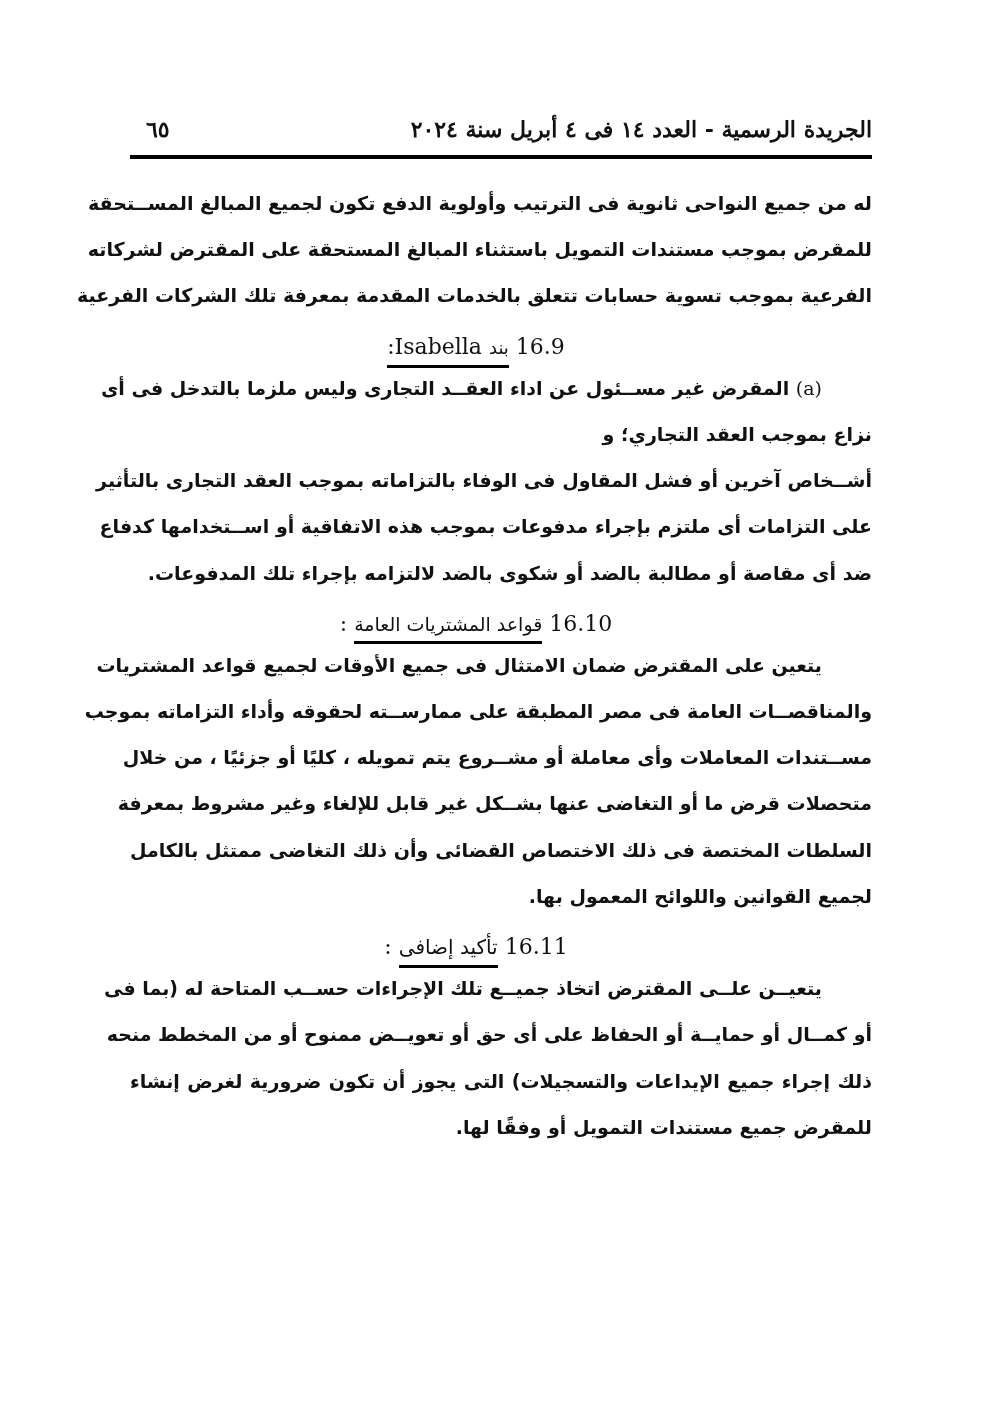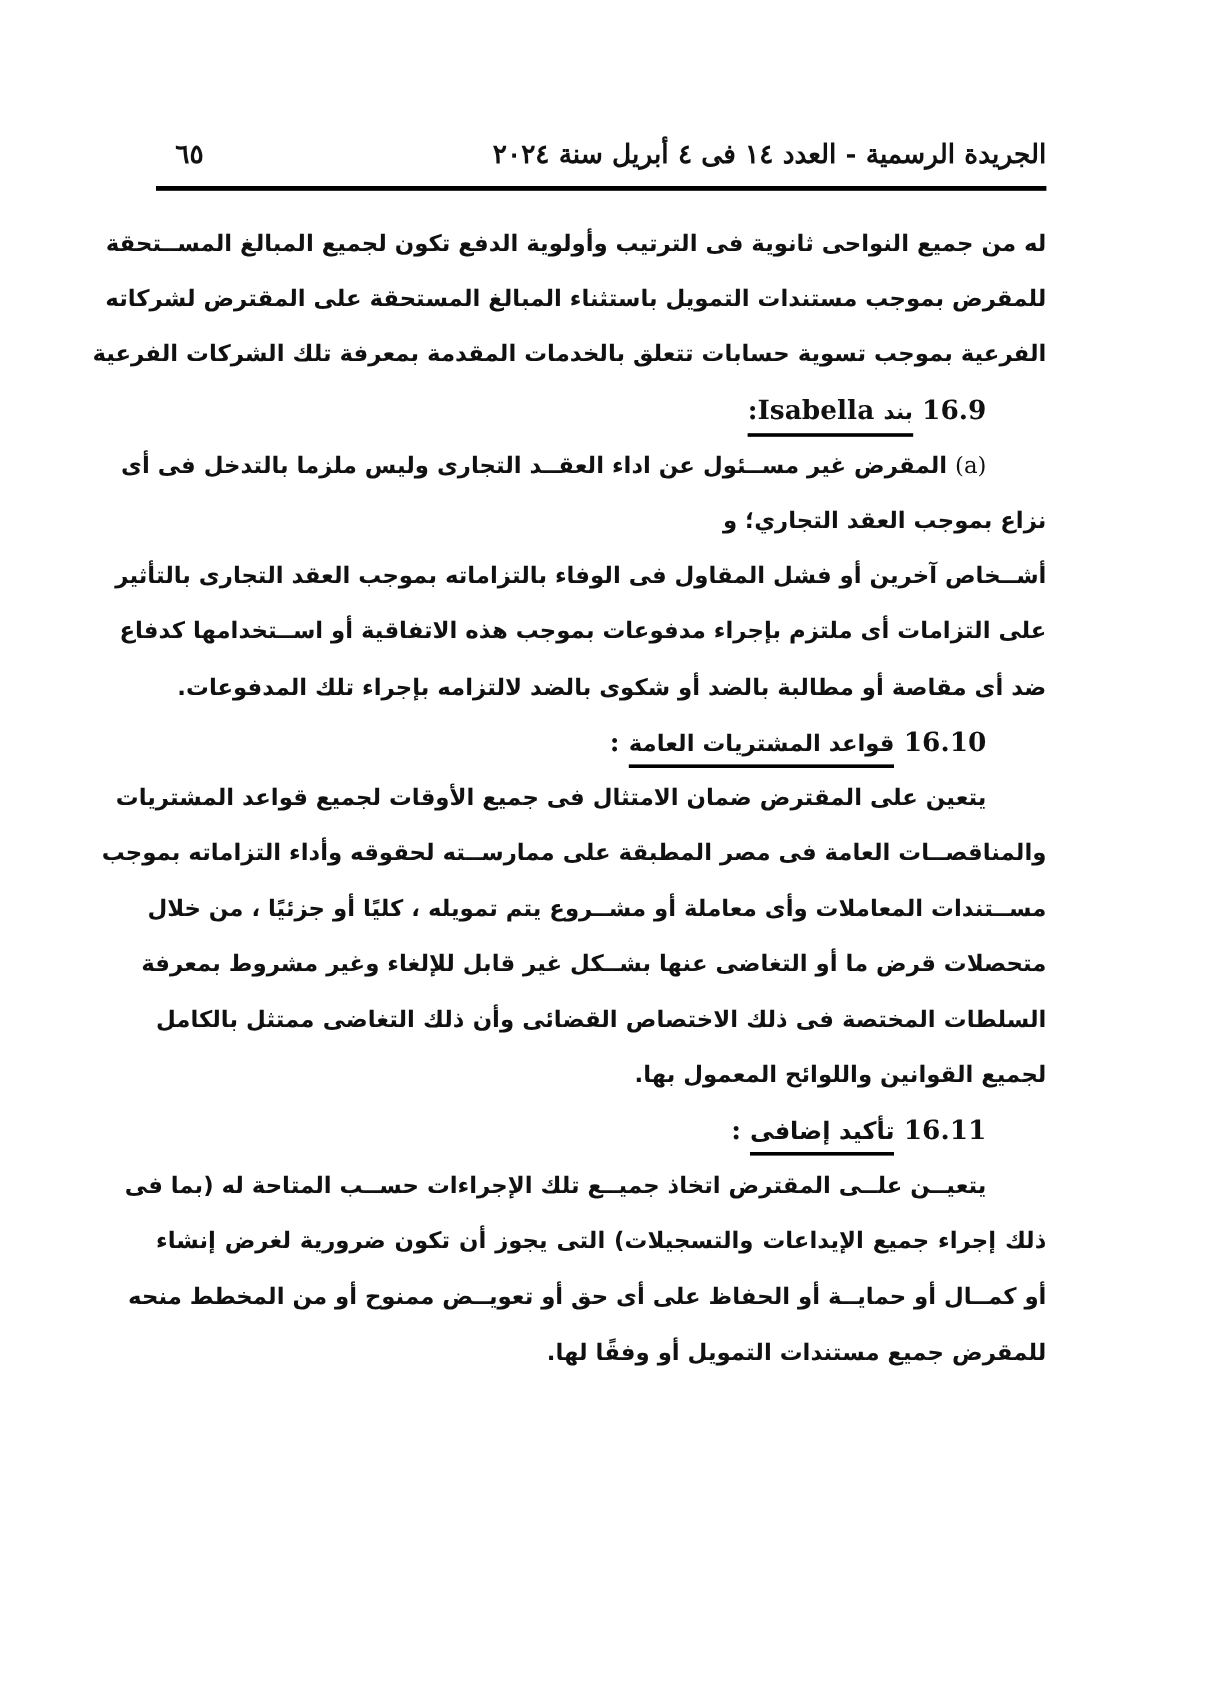--- a/index.html
+++ b/index.html
@@ -8,22 +8,22 @@
   .header { position:absolute; left:130px; top:112px; width:742px; height:36px; direction:rtl;
     font-family:"DejaVu Serif", serif; font-weight:bold; font-size:22px; }
   .header .title { position:absolute; right:0; top:4px; white-space:nowrap; }
   .header .pnum { position:absolute; left:16px; top:4px; }
   .header-rule { position:absolute; left:130px; top:155px; width:742px; height:4px; background:#000; }
   .body { position:absolute; left:130px; top:180px; width:742px; direction:rtl;
     font-family:"DejaVu Sans", sans-serif; font-weight:bold; font-size:19px; }
   .line { height:46.2px; line-height:46px; white-space:nowrap; text-align:justify; text-align-last:justify; }
   .line.last { text-align-last:right; }
   .line.indent { padding-right:50px; }
-  .heading { height:46.2px; line-height:46px; padding-right:50px; position:relative;
-    font-family:"DejaVu Serif", serif; font-weight:bold; font-size:22px; white-space:nowrap; }
+  .heading { height:46.2px; line-height:56px; padding-right:50px; position:relative;
+    font-family:"DejaVu Serif", serif; font-weight:normal; font-size:22px; white-space:nowrap;text-align:center; }
   .heading .ul { border-bottom:3px solid #000; padding-bottom:6px; }
   .latin { font-family:"DejaVu Serif", serif; font-weight:normal; }
 </style>
 </head>
 <body>
 
 <div class="page">
 
   <div class="header">
     <span class="title">الجريدة الرسمية - العدد ١٤ فى ٤ أبريل سنة ٢٠٢٤</span>
@@ -67,19 +67,19 @@
       <div class="line last">لجميع القوانين واللوائح المعمول بها.</div>
     </div>
 
     <div class="heading">
       <span>16.11</span>
       <span class="ul" style="font-family:'DejaVu Sans',sans-serif;font-size:20px;">تأكيد إضافى</span>
       <span>:</span>
     </div>
     <div>
       <div class="line indent">يتعيــن علــى المقترض اتخاذ جميــع تلك الإجراءات حســب المتاحة له (بما فى</div>
+      <div class="line">أو كمــال أو حمايــة أو الحفاظ على أى حق أو تعويــض ممنوح أو من المخطط منحه</div>
       <div class="line">ذلك إجراء جميع الإيداعات والتسجيلات) التى يجوز أن تكون ضرورية لغرض إنشاء</div>
-      <div class="line">أو كمــال أو حمايــة أو الحفاظ على أى حق أو تعويــض ممنوح أو من المخطط منحه</div>
       <div class="line last">للمقرض جميع مستندات التمويل أو وفقًا لها.</div>
     </div>
 
   </div>
 </div>
 
 </body></html>

